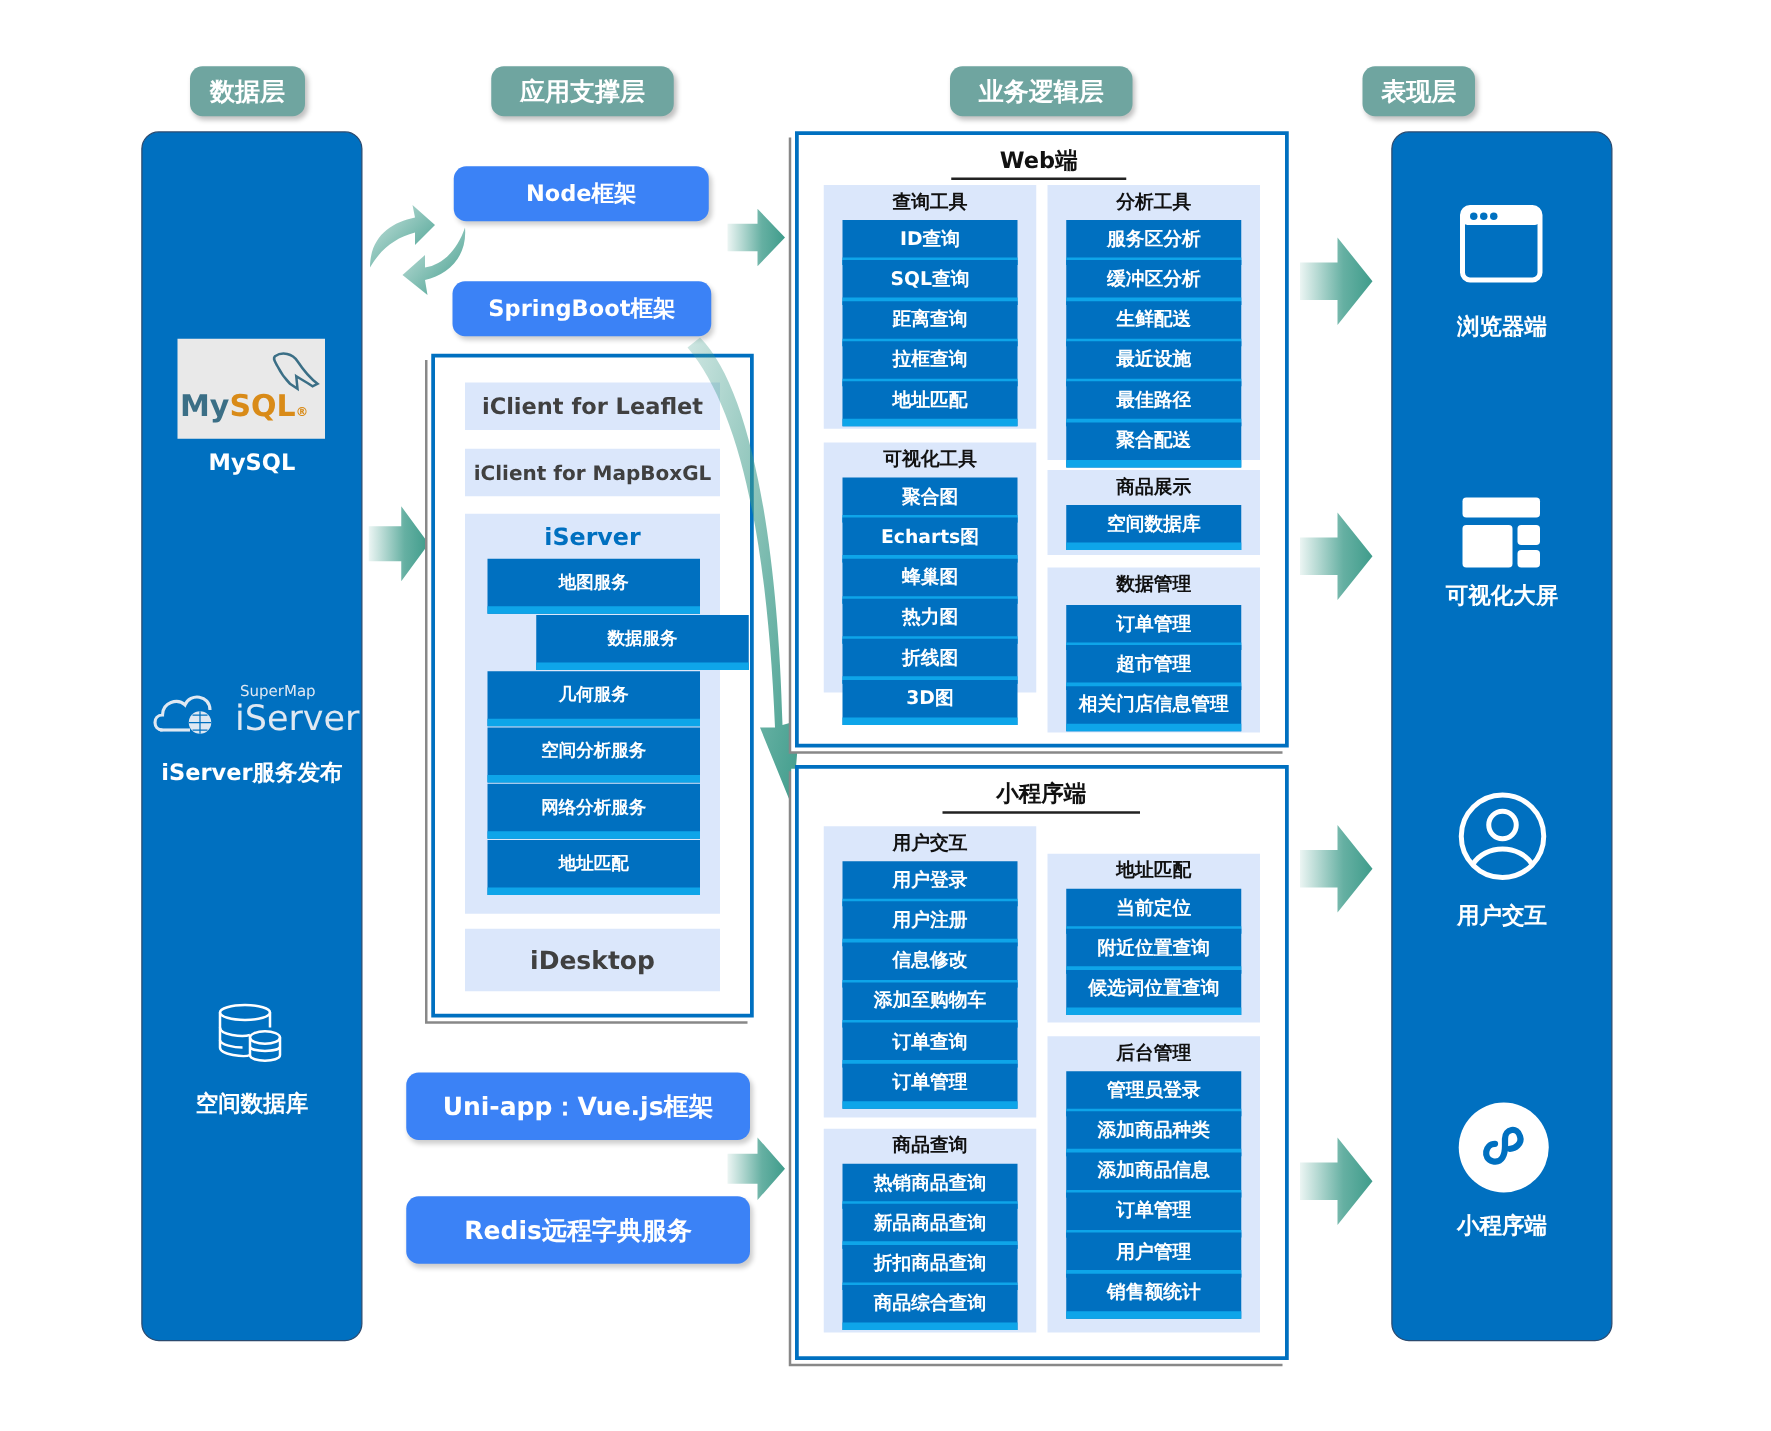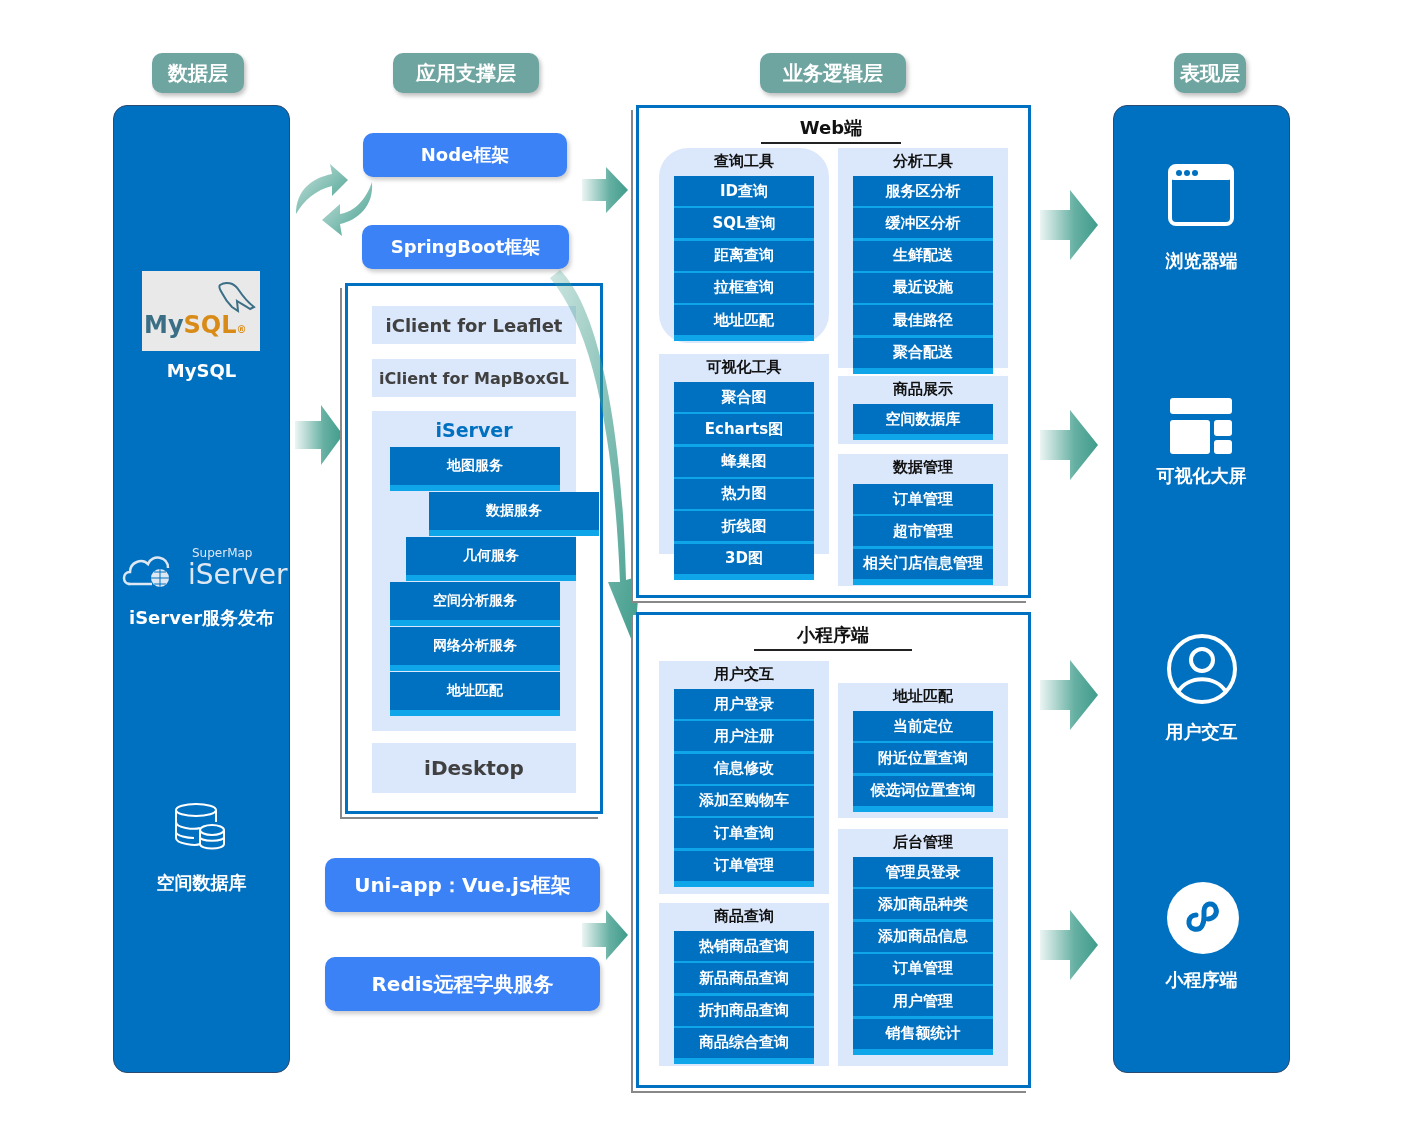--- a/index.html
+++ b/index.html
@@ -31,21 +31,21 @@
     <linearGradient id="curveGrad" x1="0" y1="0" x2="1" y2="1">
       <stop offset="0" stop-color="#3f9c8b" stop-opacity="0.25"></stop>
       <stop offset="1" stop-color="#3f9c8b"></stop>
     </linearGradient>
   </defs>
 </svg>
 
 <div class="layer-tag" style="left:152px;top:53px;width:92px;">数据层</div>
 <div class="layer-tag" style="left:393px;top:53px;width:146px;">应用支撑层</div>
 <div class="layer-tag" style="left:760px;top:53px;width:146px;">业务逻辑层</div>
-<div class="layer-tag" style="left:1174px;top:53px;width:72px;">表现层</div>
+<div class="layer-tag" style="left:1090px;top:53px;width:90px;">表现层</div>
 
 <div class="col-panel" style="left:113px;top:105px;width:175px;height:966px;">
   <div class="abs" style="left:28px;top:165px;width:118px;height:80px;background:#e9e9e9;">
     <svg width="118" height="80">
       <path d="M78 14 C84 10 92 12 96 18 C100 24 104 30 112 36 L108 38 C102 34 98 32 95 30 L96 40 L90 36 C86 32 82 26 80 22 C78 18 76 16 78 14 Z" fill="none" stroke="#3b6f86" stroke-width="2"></path>
     </svg>
     <div class="abs" style="left:2px;top:40px;font-size:24px;font-weight:bold;letter-spacing:0px;">
       <span style="color:#3b6f86">My</span><span style="color:#d98b18">SQL</span><span style="color:#d98b18;font-size:10px">®</span>
     </div>
   </div>
@@ -86,21 +86,21 @@
 <div class="pill" style="left:362px;top:225px;width:207px;height:44px;font-size:18px;">SpringBoot框架</div>
 
 <div class="framebox" style="left:345px;top:283px;width:252px;height:525px;">
   <div class="sup-box" style="left:24px;top:20px;width:204px;height:38px;font-size:18px;">iClient for Leaflet</div>
   <div class="sup-box" style="left:24px;top:73px;width:204px;height:38px;font-size:16px;">iClient for MapBoxGL</div>
   <div class="lightbox" style="left:24px;top:125px;width:204px;height:320px;">
     <div style="text-align:center;color:#0070c0;font-weight:bold;font-size:19px;margin-top:8px;">iServer</div>
     <div id="iserver-items">
         <div class="item" style="left: 18px; top: 36px; width: 170px; height: 38px; font-size: 14px;">地图服务</div>
         <div class="item" style="left: 18px; top: 81px; width: 170px; height: 38px; font-size: 14px; margin-left: 39px;">数据服务</div>
-        <div class="item" style="left: 18px; top: 126px; width: 170px; height: 38px; font-size: 14px; margin-left: 16px;">几何服务</div>
+        <div class="item" style="left: 18px; top: 126px; width: 170px; height: 38px; font-size: 14px;">几何服务</div>
         <div class="item" style="left: 18px; top: 171px; width: 170px; height: 38px; font-size: 14px;">空间分析服务</div>
         <div class="item" style="left: 18px; top: 216px; width: 170px; height: 38px; font-size: 14px;">网络分析服务</div>
         <div class="item" style="left: 18px; top: 261px; width: 170px; height: 38px; font-size: 14px;">地址匹配</div>
       </div>
   </div>
   <div class="sup-box" style="left:24px;top:457px;width:204px;height:50px;font-size:20px;">iDesktop</div>
 </div>
 
 <svg class="abs" style="left:550px;top:270px" width="100" height="380">
   <path d="M10 0 C50 40 72 160 76 310 L90 306 L84 376 L58 312 L70 312 C64 170 44 60 0 8 Z" fill="url(#curveGrad)"></path>
@@ -116,21 +116,21 @@
 <svg class="abs" style="left:582px;top:910px" width="48" height="50">
   <path d="M0 13 H24 V0 L46 25 L24 50 V37 H0 Z" fill="url(#arrowGrad)"></path>
 </svg>
 
 <div class="framebox" style="left:636px;top:105px;width:389px;height:487px;">
   <div class="section-title" style="left:122px;top:8px;width:140px;">
     <span>Web端</span>
     <div class="underline"></div>
   </div>
   <div id="web-groups">
-      <div class="lightbox" style="left: 20px; top: 40px; width: 170px; height: 195px; border-radius: 29px;">
+      <div class="lightbox" style="left: 20px; top: 40px; width: 170px; height: 195px;">
         <div class="lb-title" style="margin-top: 4px;">查询工具</div>
         <div class="item" style="left: 15px; top: 28px; width: 140px; height: 30px;">ID查询</div>
         <div class="item" style="left: 15px; top: 60.3px; width: 140px; height: 30px;">SQL查询</div>
         <div class="item" style="left: 15px; top: 92.6px; width: 140px; height: 30px;">距离查询</div>
         <div class="item" style="left: 15px; top: 124.9px; width: 140px; height: 30px;">拉框查询</div>
         <div class="item" style="left: 15px; top: 157.2px; width: 140px; height: 30px;">地址匹配</div>
       </div>
       <div class="lightbox" style="left: 199px; top: 40px; width: 170px; height: 220px;">
         <div class="lb-title" style="margin-top: 4px;">分析工具</div>
         <div class="item" style="left: 15px; top: 28px; width: 140px; height: 30px;">服务区分析</div>

